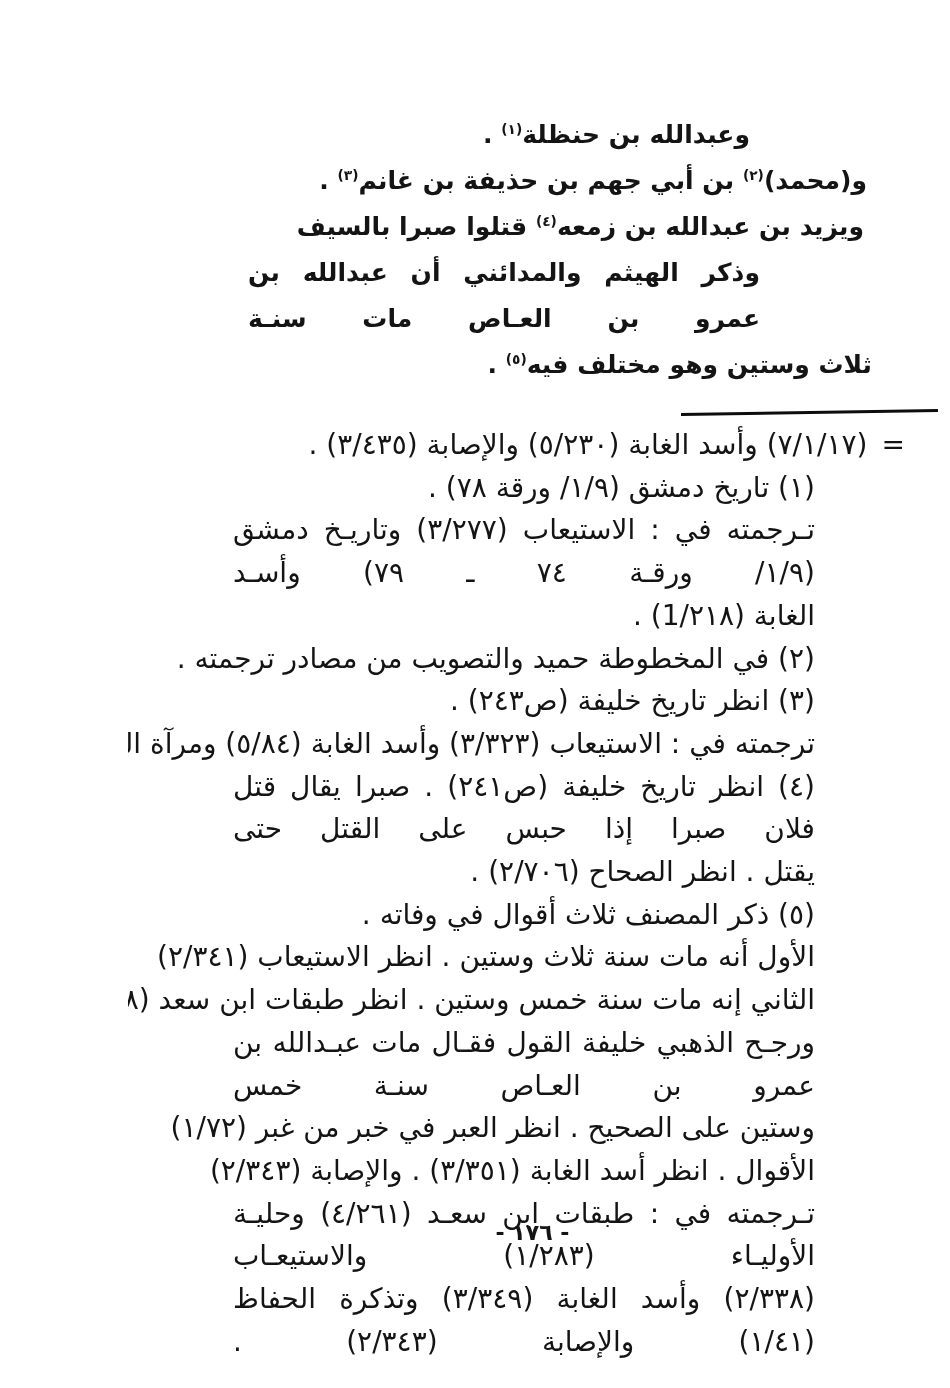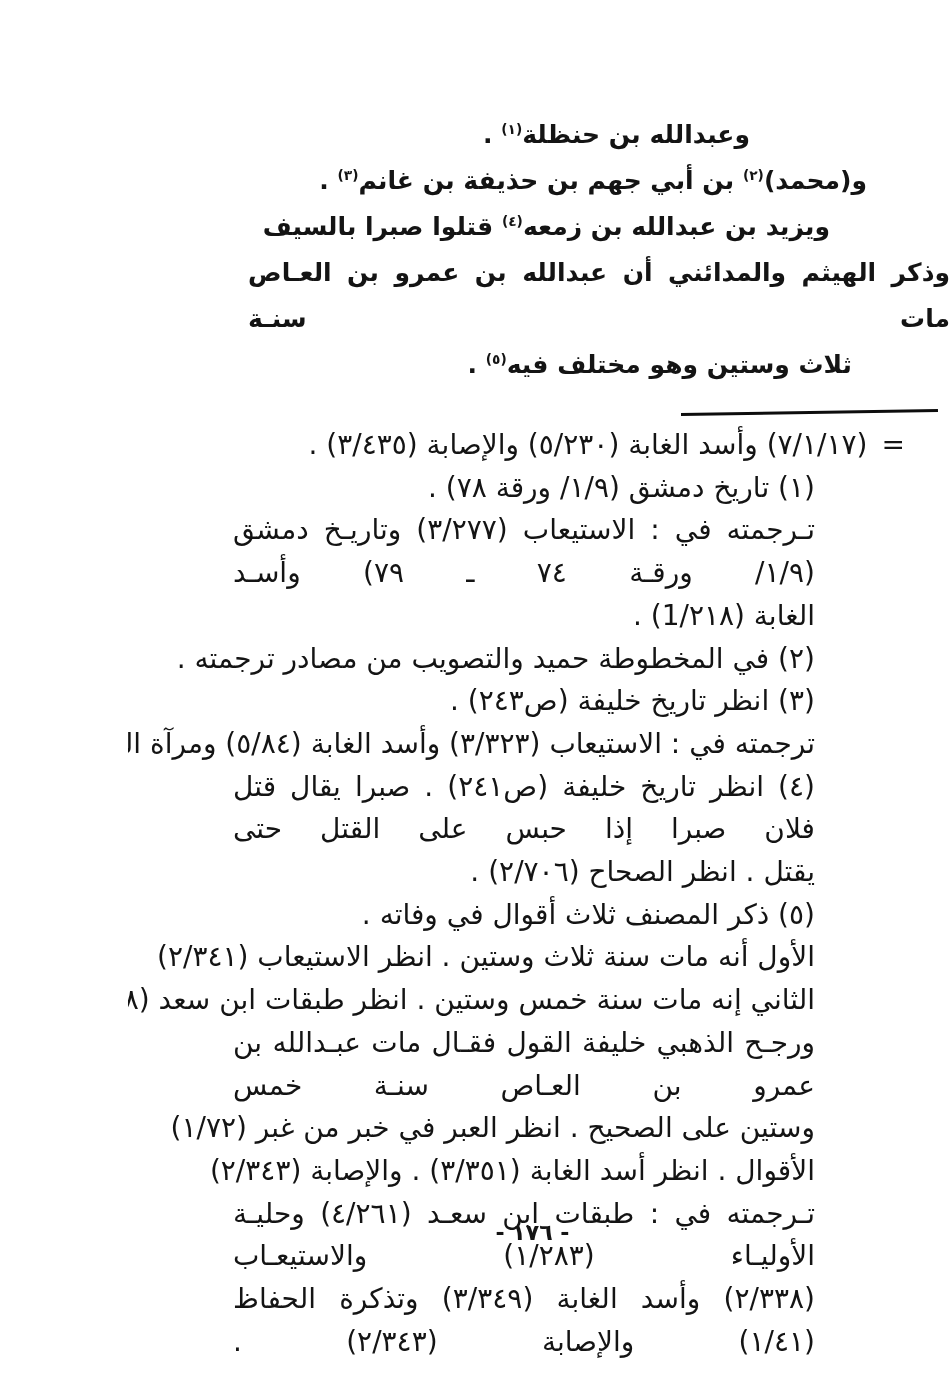--- a/index.html
+++ b/index.html
@@ -16,27 +16,27 @@
   .main-text{
     position:absolute;
     top:112px;left:0;right:0;
     font-size:25px;
     font-weight:bold;
     line-height:46px;
   }
   .mline{white-space:nowrap;text-align:right;}
   .m1{margin-right:200px;}
   .m2{margin-right:83px;}
-  .m3{margin-right:120px;text-align:right;}
+  .m3{margin-right:86px;text-align:right;}
   .m4{
-    margin-left:120px;
+    margin-right:190px;margin-left:120px;
     white-space:normal;
     text-align:justify;text-align-last:justify;
   }
-  .m5{margin-right:98px;}
+  .m5{margin-right:78px;}
   sup.fnref{
     font-size:0.55em;
     vertical-align:super;
     line-height:0;
   }
   
   .separator{
     position:absolute;
     left:553px;top:413px;
     width:257px;height:0;

